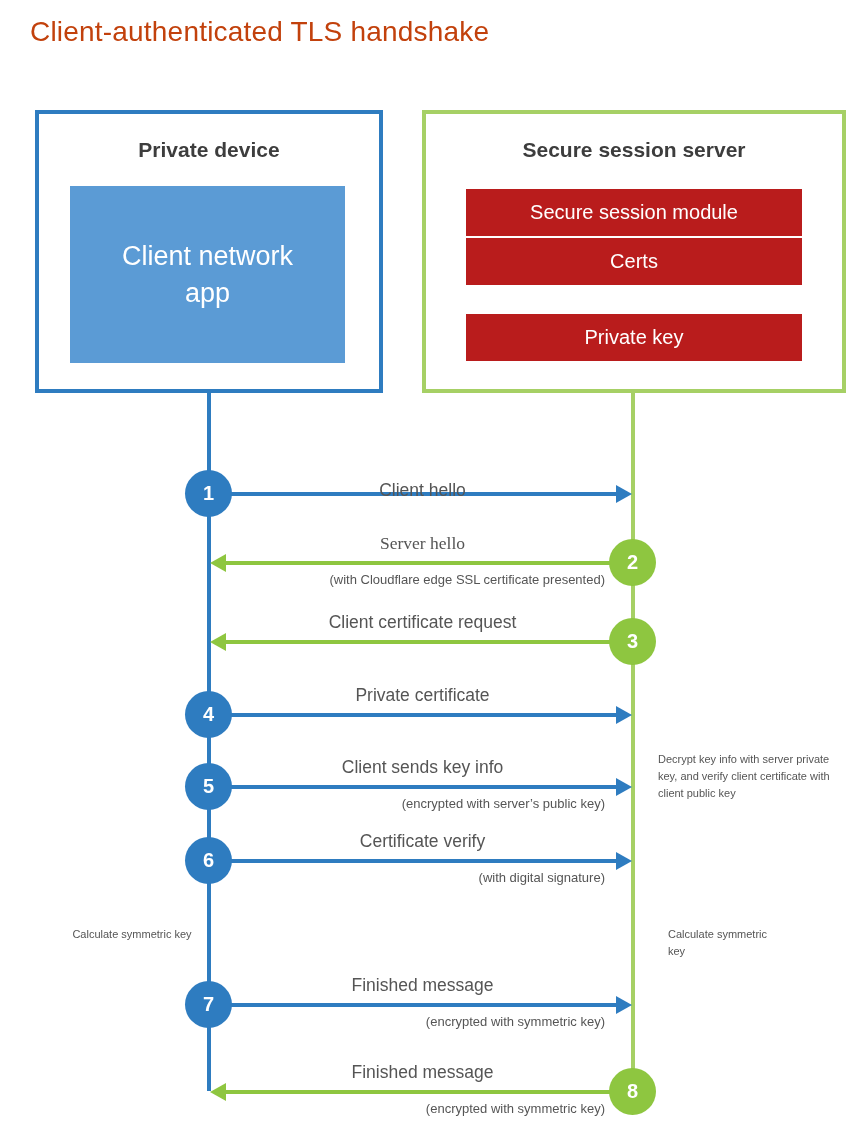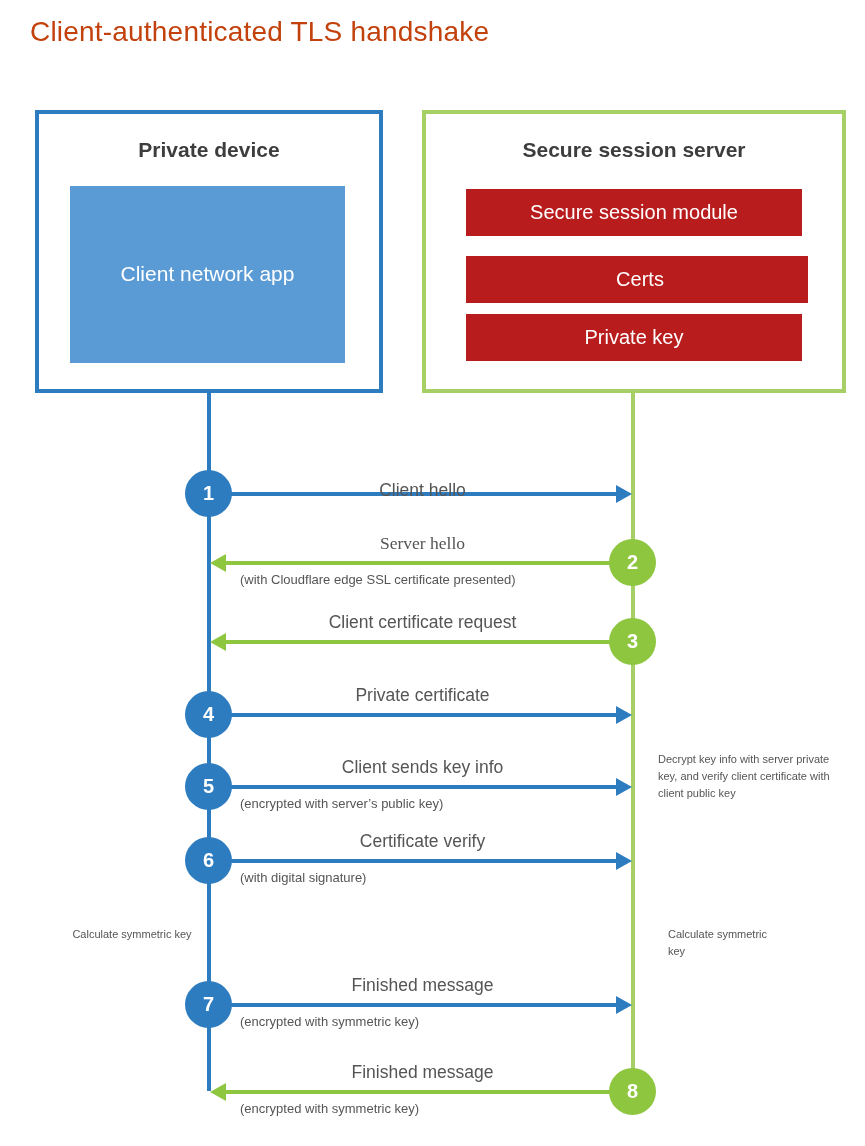--- a/index.html
+++ b/index.html
@@ -17,21 +17,21 @@
   .client-box{left:35px;top:110px;width:348px;height:283px;border:4px solid #2e7cc0;}
   .server-box{left:422px;top:110px;width:424px;height:283px;border:4px solid #a6d065;}
   .actor-title{
     width:100%;text-align:center;margin-top:24px;
     font-size:21px;font-weight:bold;color:#3d3d3d;
   }
   .app-box{
     left:70px;top:186px;width:275px;height:177px;background:#5b9bd5;
     display:flex;align-items:center;justify-content:center;
   }
-  .app-box-text{width:180px;text-align:center;color:#ffffff;font-size:21px;line-height:1.35;}
+  .app-box-text{width:180px;text-align:center;color:#ffffff;font-size:27px;line-height:1.35;}
   .module-bar{
     left:466px;width:336px;height:47px;background:#b91c1c;
     display:flex;align-items:center;justify-content:center;
     color:#ffffff;font-size:20px;
   }
   
   .lifeline{width:4px;top:393px;}
   .lifeline.blue{left:207px;height:698px;background:#2e7cc0;}
   .lifeline.green{left:631px;height:699px;background:#a6d065;}
   
@@ -50,21 +50,21 @@
   .head.right{border-top:9px solid transparent;border-bottom:9px solid transparent;
     border-left:16px solid #2e7cc0;left:616px;}
   .head.left{border-top:9px solid transparent;border-bottom:9px solid transparent;
     border-right:16px solid #8ec640;left:210px;}
   
   .msg-label{
     left:240px;width:365px;text-align:center;
     font-size:17.5px;color:#555555;z-index:5;
   }
   .msg-sublabel{
-    left:240px;width:365px;text-align:left;
+    left:240px;width:365px;text-align:right;
     font-size:13px;color:#555555;z-index:5;
   }
   
   .note{font-size:11px;color:#555555;line-height:17px;z-index:5;}
   .note.server-note{left:658px;top:751px;width:172px;text-align:left;}
   .note.calc-left{left:57px;top:926px;width:150px;text-align:center;}
   .note.calc-right{left:668px;top:926px;width:110px;text-align:left;}
 </style>
 </head>
 <body>
@@ -75,21 +75,21 @@
   <div class="actor-title">Private device</div>
 </div>
 <div class="abs app-box">
   <div class="app-box-text">Client network app</div>
 </div>
 
 <div class="abs actor-box server-box">
   <div class="actor-title">Secure session server</div>
 </div>
 <div class="abs module-bar" style="top:189px;">Secure session module</div>
-<div class="abs module-bar" style="top:256px;padding-left:6px;">Certs</div>
+<div class="abs module-bar" style="top:238px;">Certs</div>
 <div class="abs module-bar" style="top:314px;">Private key</div>
 
 <div class="abs lifeline blue"></div>
 <div class="abs lifeline green"></div>
 
 <div>
   <div class="abs msg-label" style="top:480px;">Client hello</div>
   <div class="abs msg-line blue" style="top:492px;"></div>
   <div class="abs head right" style="top:485px;"></div>
   <div class="abs badge blue" style="top:470px;">1</div>

